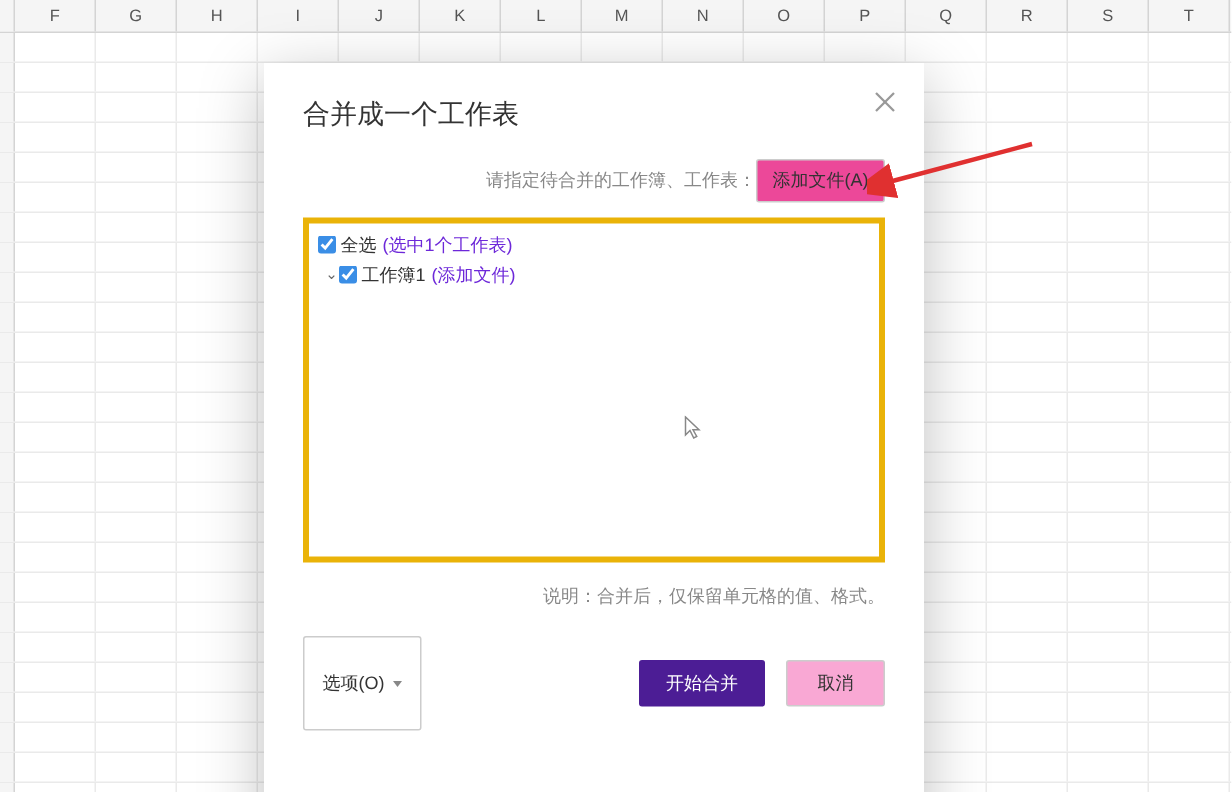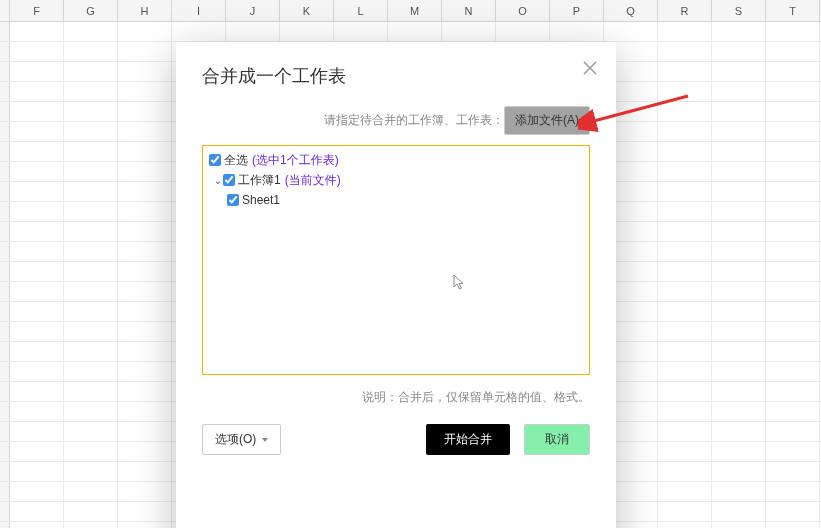--- a/index.html
+++ b/index.html
@@ -87,29 +87,29 @@
       justify-content: flex-end;
       align-items: center;
       margin-bottom: 10px;
     }
     .dialog-subtitle {
       color: #888;
       font-size: 12px;
     }
     .add-file-btn {
       border: 1px solid #ccc;
-      background: #a3a3a3;
+      background: #ec4899;
       padding: 5px 10px;
       font-size: 12px;
       color: #333;
       cursor: pointer;
       border-radius: 2px;
     }
     .tree-panel {
-      border: 1px solid #eab308;
+      border: 4px solid #eab308;
       height: 230px;
       padding: 4px 6px;
       background: #fff;
       margin-bottom: 14px;
       position: relative;
     }
     .tree-row {
       display: flex;
       align-items: center;
       height: 20px;
@@ -147,48 +147,48 @@
       text-align: right;
     }
     .dialog-footer {
       display: flex;
       justify-content: space-between;
       align-items: center;
     }
     .options-btn {
       border: 1px solid #ccc;
       background: #fff;
-      padding: 6px 12px;
+      padding: 22px 12px;
       font-size: 12px;
       color: #333;
       cursor: pointer;
       border-radius: 2px;
       display: flex;
       align-items: center;
       gap: 6px;
     }
     .caret-down {
       display: inline-block;
       width: 0; height: 0;
       border-left: 3px solid transparent;
       border-right: 3px solid transparent;
       border-top: 4px solid #888;
     }
     .footer-right { display: flex; gap: 14px; }
     .primary-btn {
-      background: #000000;
+      background: #4c1d95;
       color: #fff;
       border: none;
       padding: 7px 18px;
       font-size: 12px;
       cursor: pointer;
       border-radius: 2px;
     }
     .cancel-btn {
-      background: #86efac;
+      background: #f9a8d4;
       border: 1px solid #ccc;
       color: #333;
       padding: 6px 20px;
       font-size: 12px;
       cursor: pointer;
       border-radius: 2px;
     }
     .arrow-annotation {
       position: absolute;
       left: 578px;
@@ -705,25 +705,21 @@
   <div class="tree-panel">
     <div class="tree-row indent-1">
       <input type="checkbox" class="tree-checkbox" checked="" style="">
       <span class="tree-label">全选</span>
       <span class="tree-hint">(选中1个工作表)</span>
     </div>
     <div class="tree-row indent-2">
       <span class="tree-expand">⌄</span>
       <input type="checkbox" class="tree-checkbox" checked="" style="">
       <span class="tree-label">工作簿1</span>
-      <span class="tree-hint">(当前文件)</span>
-    </div>
-    <div class="tree-row indent-3">
-      <input type="checkbox" class="tree-checkbox" checked="" style="">
-      <span class="tree-label">Sheet1</span>
+      <span class="tree-hint">(添加文件)</span>
     </div>
     <svg class="cursor-icon" width="14" height="18" viewBox="0 0 14 18">
       <path d="M1 1 L1 13 L4 10 L6.5 15 L8.5 14 L6 9.5 L10 9.5 Z" fill="none" stroke="#888" stroke-width="1"></path>
     </svg>
   </div>
   <div class="explain-text">说明：合并后，仅保留单元格的值、格式。</div>
   <div class="dialog-footer">
     <button class="options-btn">
       <span>选项(O)</span>
       <span class="caret-down"></span>

